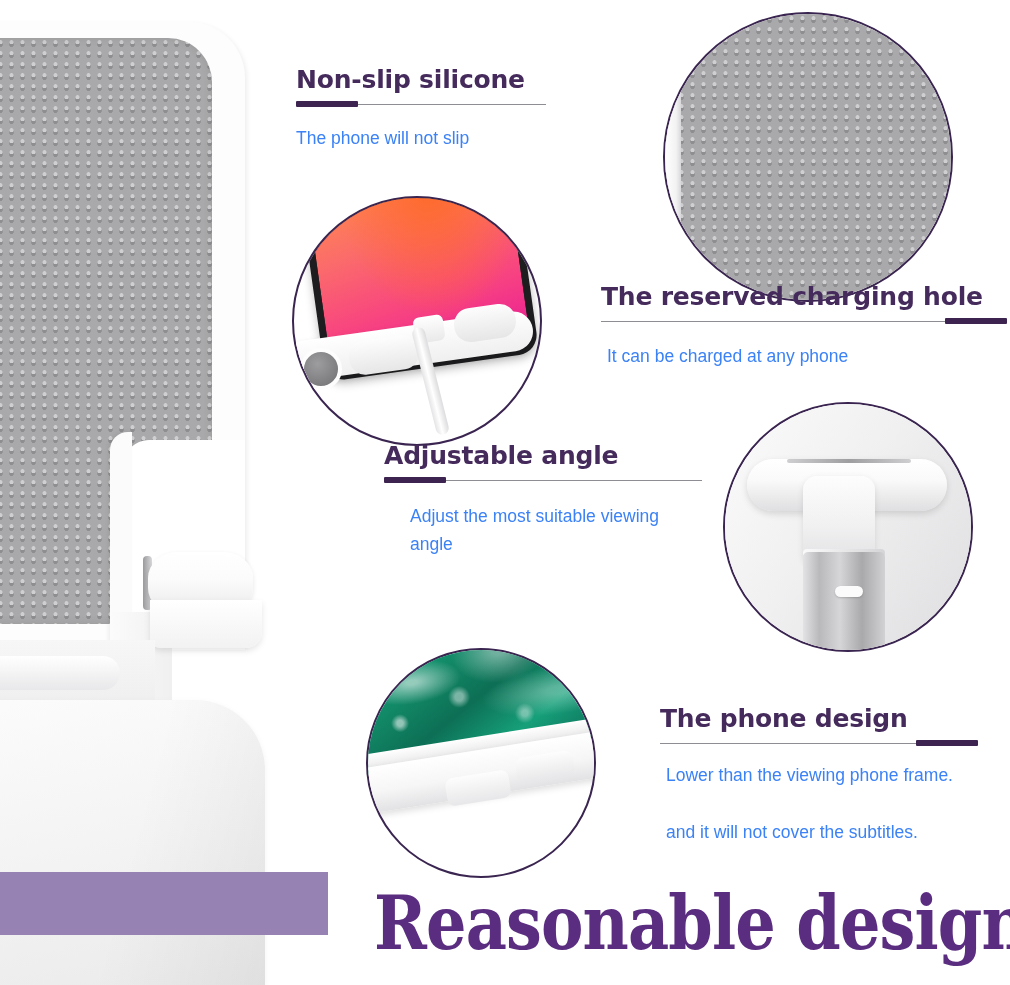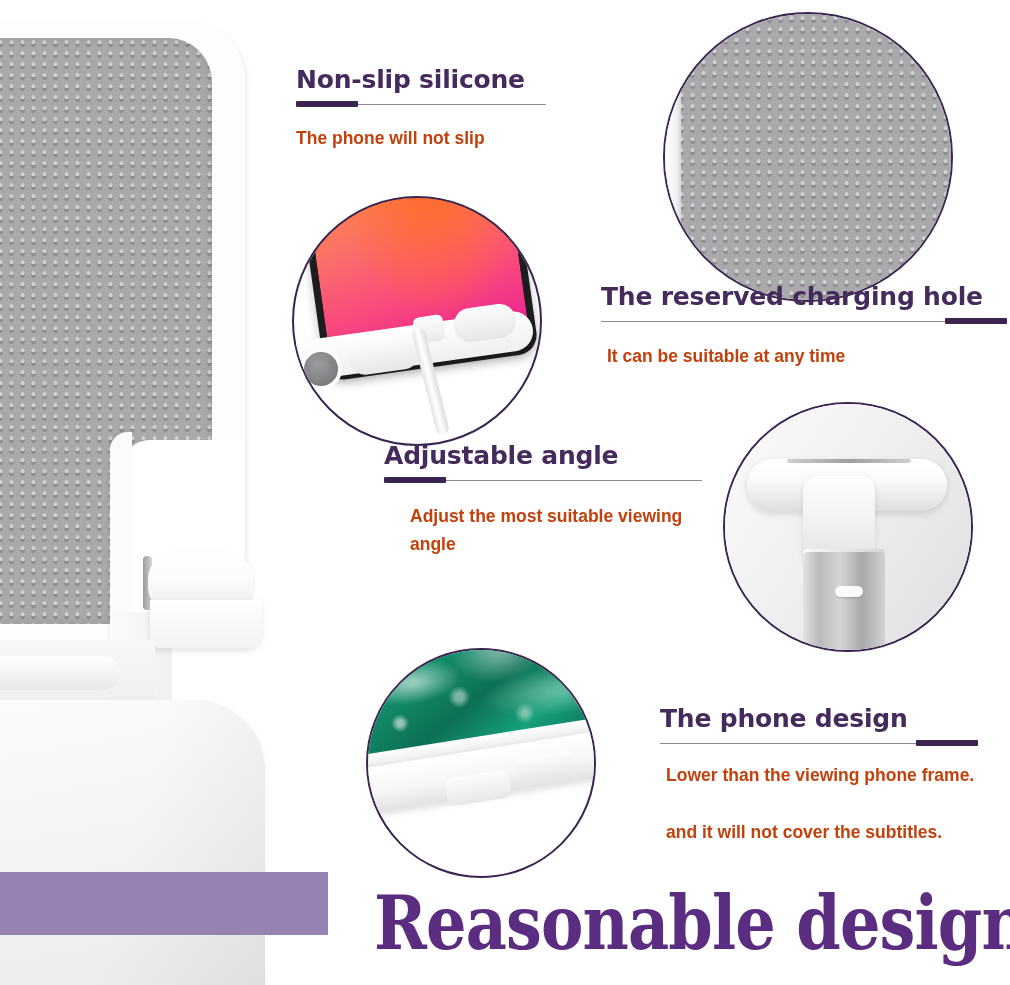--- a/index.html
+++ b/index.html
@@ -48,22 +48,21 @@
     background: #3d2450;
     border-radius: 1px;
   }
   .feature.left .rule .thick  { left: 0; }
   .feature.right .rule .thick { right: 0; }
   .feature p {
     margin: 0;
     font-family: "Liberation Sans", sans-serif;
     font-size: 17.5px;
     line-height: 1.62;
-    color: #c2410c;
-    font-weight: bold;
+    color: #3b82f6;
   }
   .feature.f-nonslip p   { margin-top: 16px; }
   .feature.f-charging p  { margin-top: 17px; margin-left: 6px; }
   .feature.f-angle p     { margin-top: 18px; margin-left: 26px; }
   .feature.f-groove p    { margin-top: 14px; margin-left: 6px; }
 
   
   .circle {
     position: absolute;
     border-radius: 50%;
@@ -445,21 +444,21 @@
     <div id="c-charge-plug"></div>
     <div id="c-charge-cable"></div>
   </div>
 
   <div class="feature right f-charging" style="left:601px; top:283px; width:406px;">
     <h2>The reserved charging hole</h2>
     <div class="rule">
       <span class="hair"></span>
       <span class="thick"></span>
     </div>
-    <p>It can be suitable at any time</p>
+    <p>It can be charged at any phone</p>
   </div>
 
   <div class="circle" id="circle-hinge" style="left:723px; top:402px; width:246px; height:246px;">
     <div id="c-hinge-bg"></div>
     <div id="c-hinge-bar"></div>
     <div id="c-hinge-seam"></div>
     <div id="c-hinge-knuckle"></div>
     <div id="c-hinge-post-top"></div>
     <div id="c-hinge-post"></div>
     <div id="c-hinge-button"></div>

